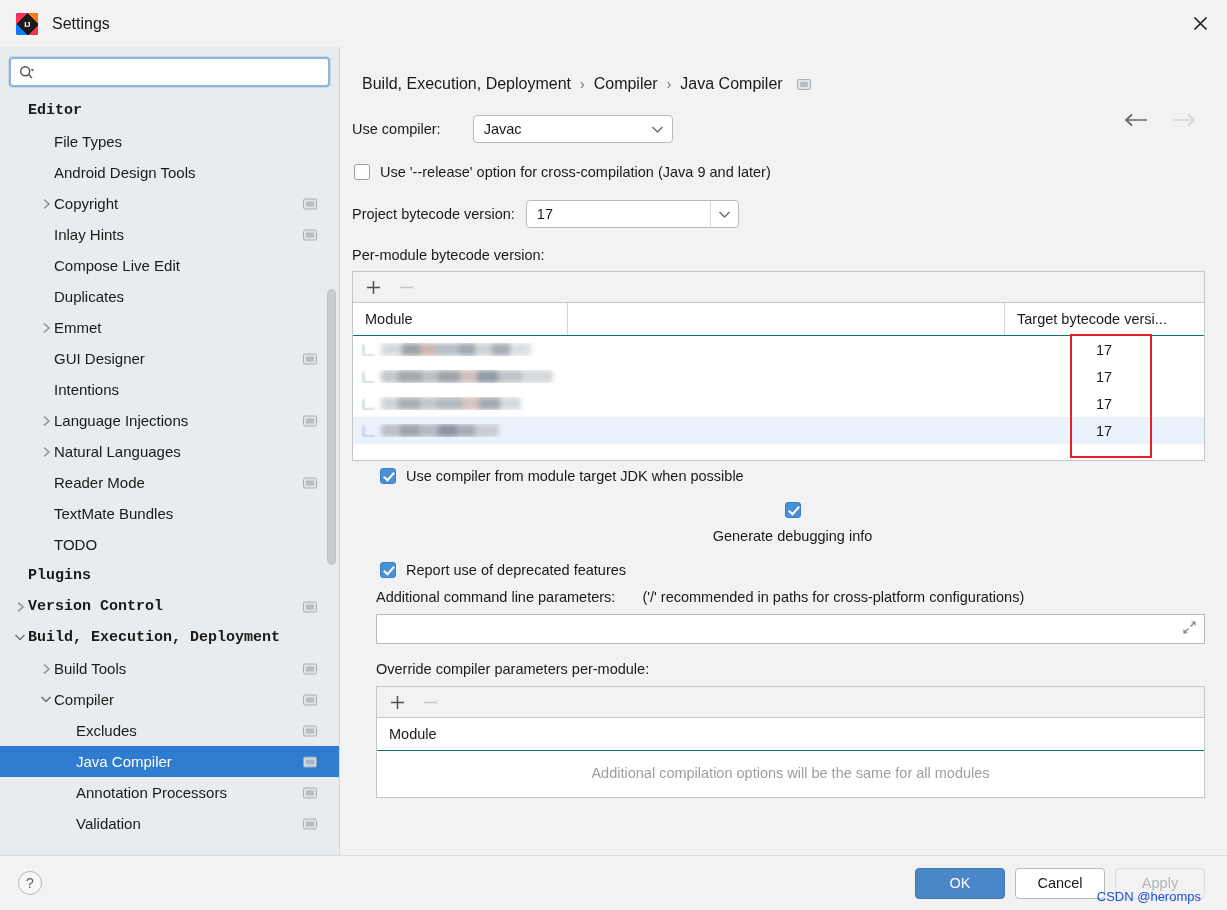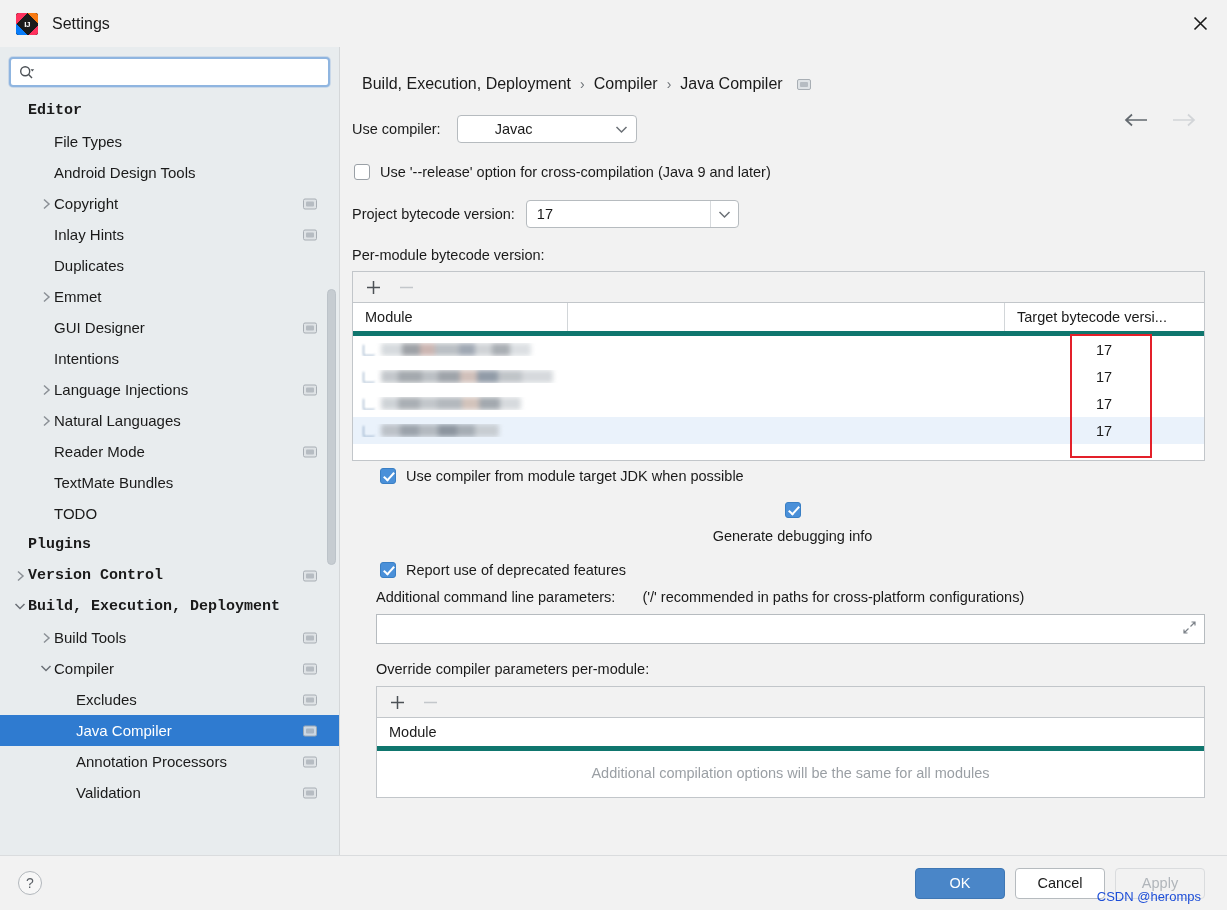--- a/index.html
+++ b/index.html
@@ -199,21 +199,21 @@
     position: relative;
   }
   .tbl-toolbar {
     height: 31px; background: #f2f2f2;
     border-bottom: 1px solid #c2c6ca;
     display: flex; align-items: center; padding-left: 12px; gap: 16px;
   }
   .tb-btn { cursor: pointer; display: flex; align-items: center; }
   .tbl-head {
     height: 33px; display: flex; align-items: center;
-    border-bottom: 5px solid #0f766e;
+    border-bottom: 1px solid #0f766e;
     background: #fff;
   }
   .th {
     font-size: 14.5px; color: #1a1a1a;
     padding-left: 12px; height: 100%;
     display: flex; align-items: center;
     overflow: hidden; white-space: nowrap;
   }
   .th.divider { border-left: 1px solid #d2d6d9; }
   .trow { height: 27px; display: flex; align-items: center; font-size: 14.5px; }
@@ -355,20 +355,25 @@
               </svg>
             </span>
             <span class="label">Copyright</span>
             <span class="badge"></span>
           </div>
           <div class="tree-item">
             <span style="display:inline-block;width:38px"></span>
             <span class="chev"></span>
             <span class="label">Inlay Hints</span>
             <span class="badge"></span>
+          </div>
+          <div class="tree-item">
+            <span style="display:inline-block;width:38px"></span>
+            <span class="chev"></span>
+            <span class="label">Compose Live Edit</span>
           </div>
           <div class="tree-item">
             <span style="display:inline-block;width:38px"></span>
             <span class="chev"></span>
             <span class="label">Duplicates</span>
           </div>
           <div class="tree-item">
             <span style="display:inline-block;width:38px"></span>
             <span class="chev">
               <svg width="9" height="12" viewBox="0 0 9 12">
@@ -516,21 +521,21 @@
           <svg width="26" height="14" viewBox="0 0 26 14">
             <path d="M2 7 L23 7 M17 1.5 L23 7 L17 12.5" stroke="#d2d5d8" stroke-width="1.7" fill="none"></path>
           </svg>
         </span>
       </div>
 
       <div class="content">
 
         <div class="row" style="margin: 2px 0 0 2px;">
           <span class="lbl">Use compiler:</span>
-          <div class="combo" style="width:180px; margin-left:16px;padding-left:27px;">
+          <div class="combo" style="width:200px; margin-left:32px;">
             <span class="val">Javac</span>
             <span class="arr">
               <svg width="13" height="9" viewBox="0 0 13 9">
                   <path d="M1.5 2 L6.5 7 L11.5 2" stroke="#6b7076" stroke-width="1.5" fill="none"></path>
                 </svg>
             </span>
           </div>
         </div>
 
         <div class="cbx-row" style="margin: 21px 0 0 4px;">

